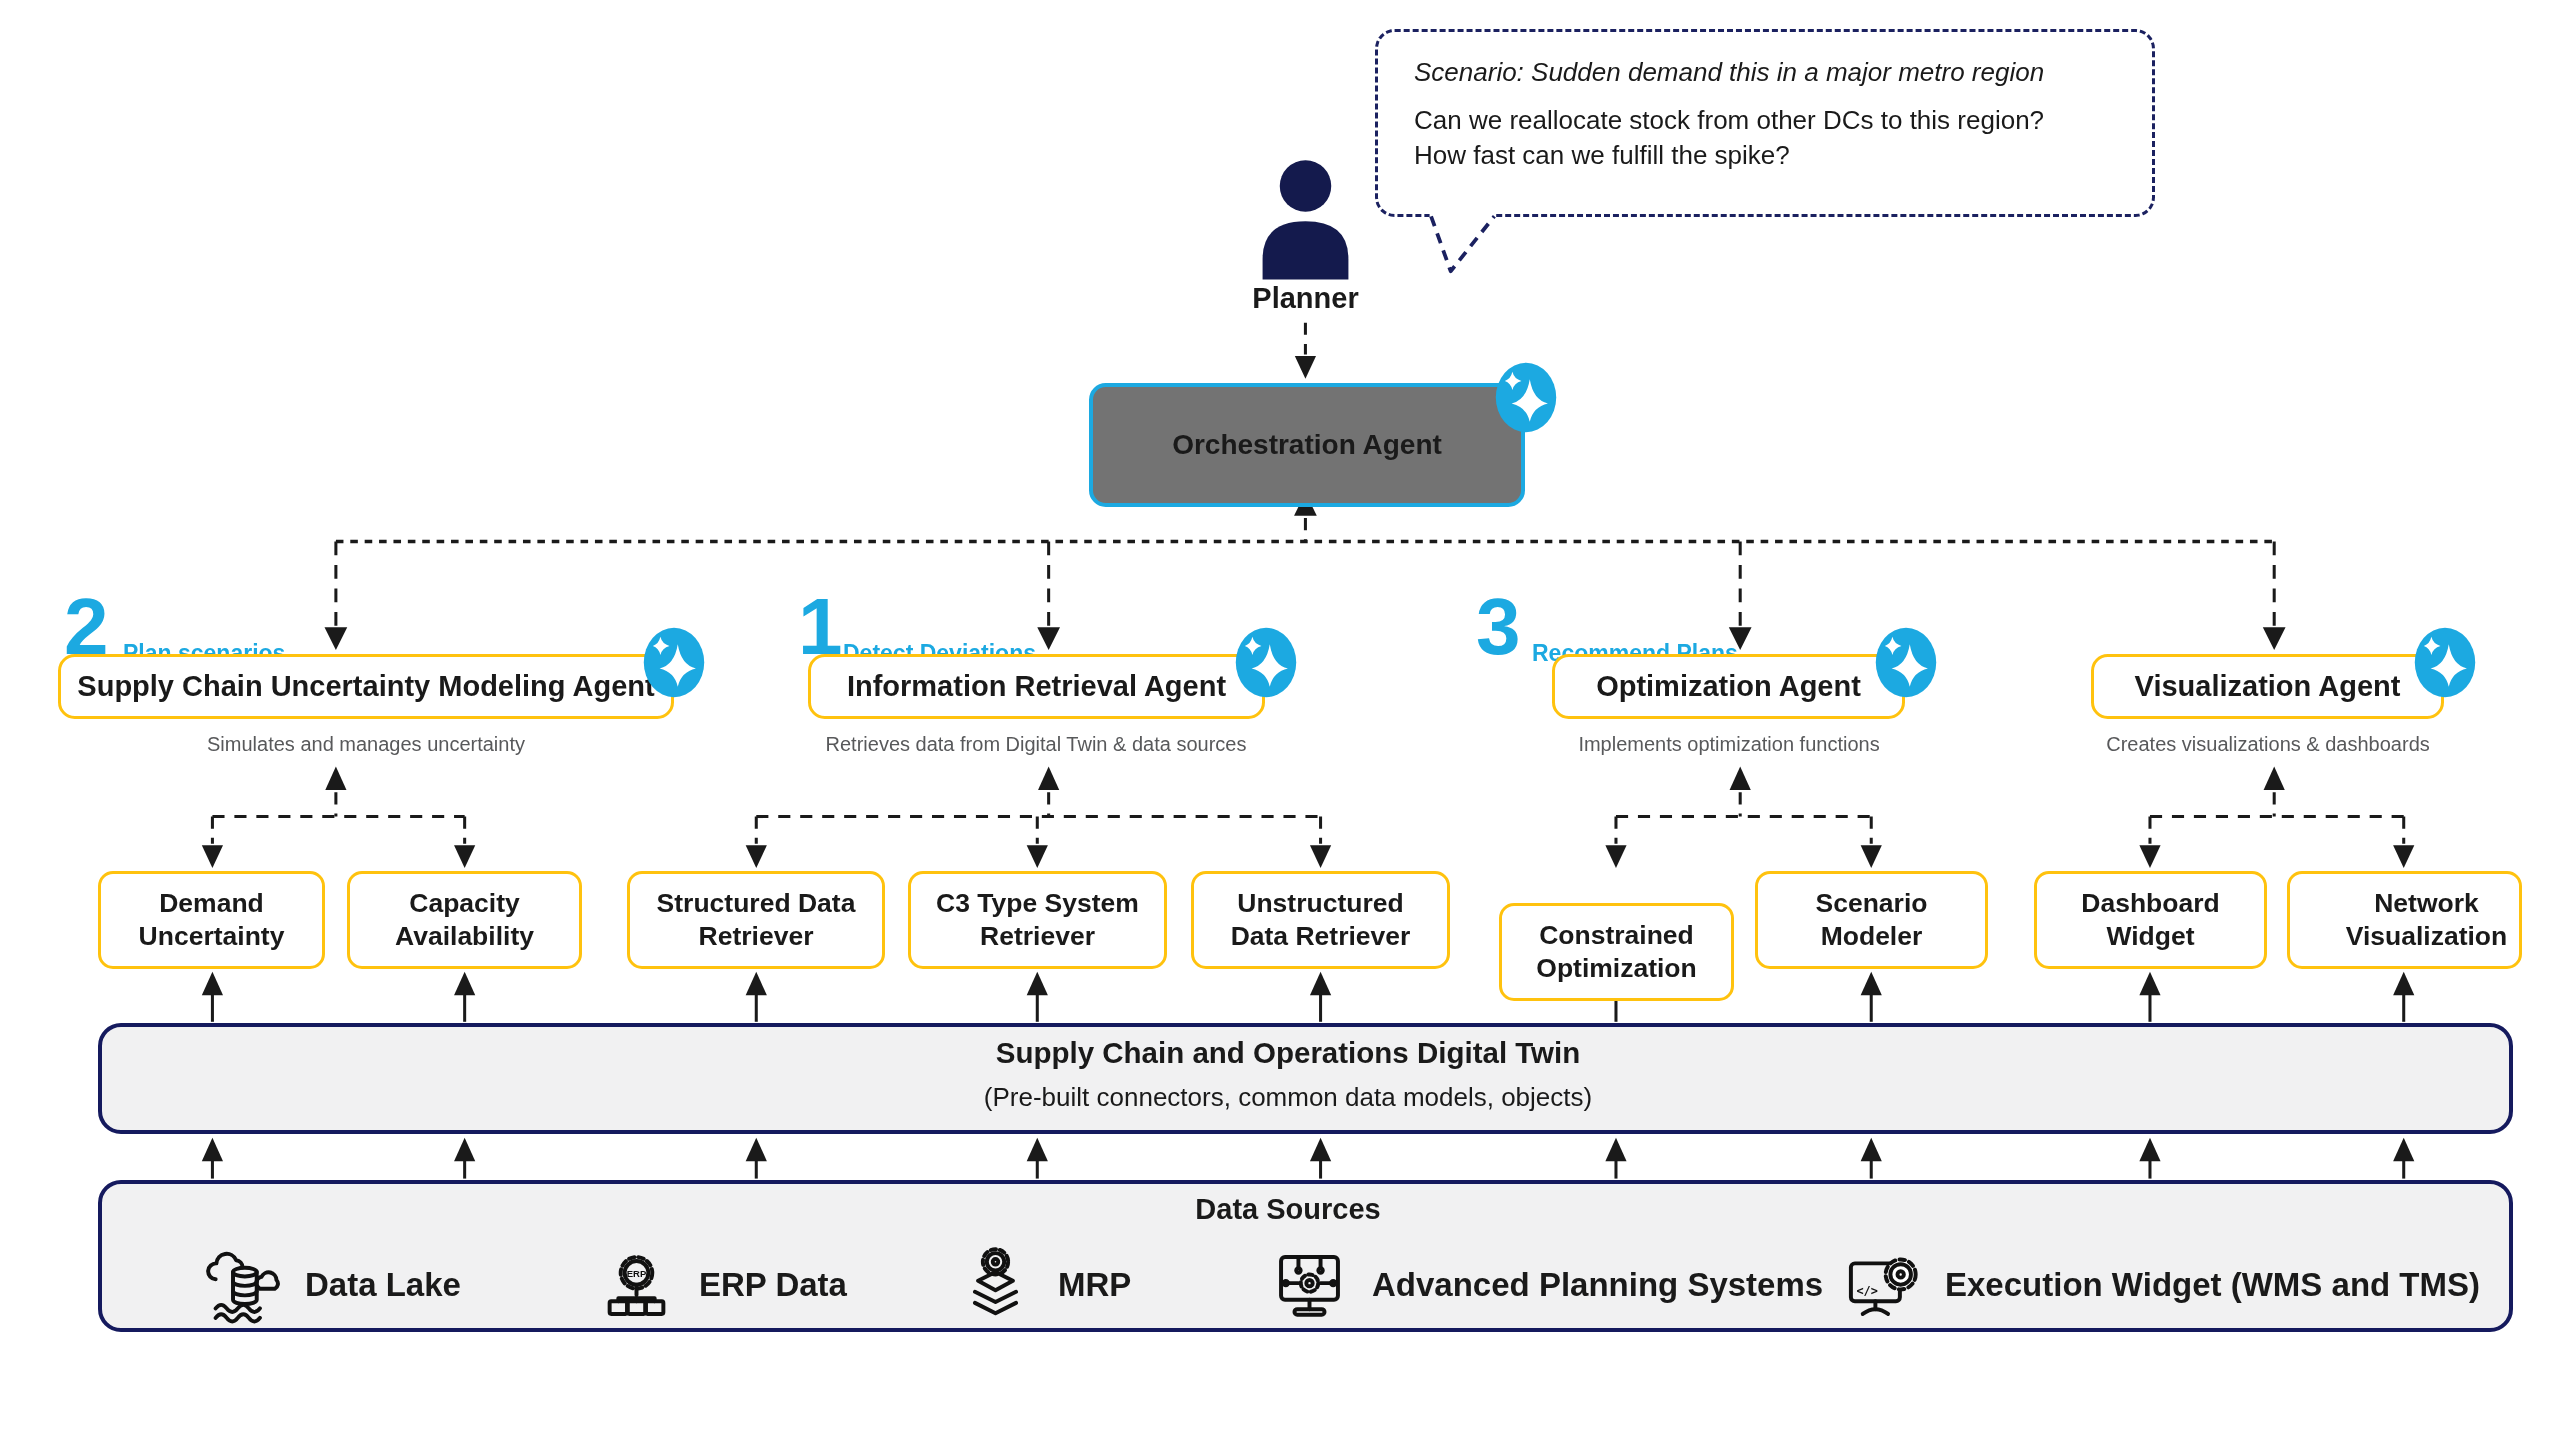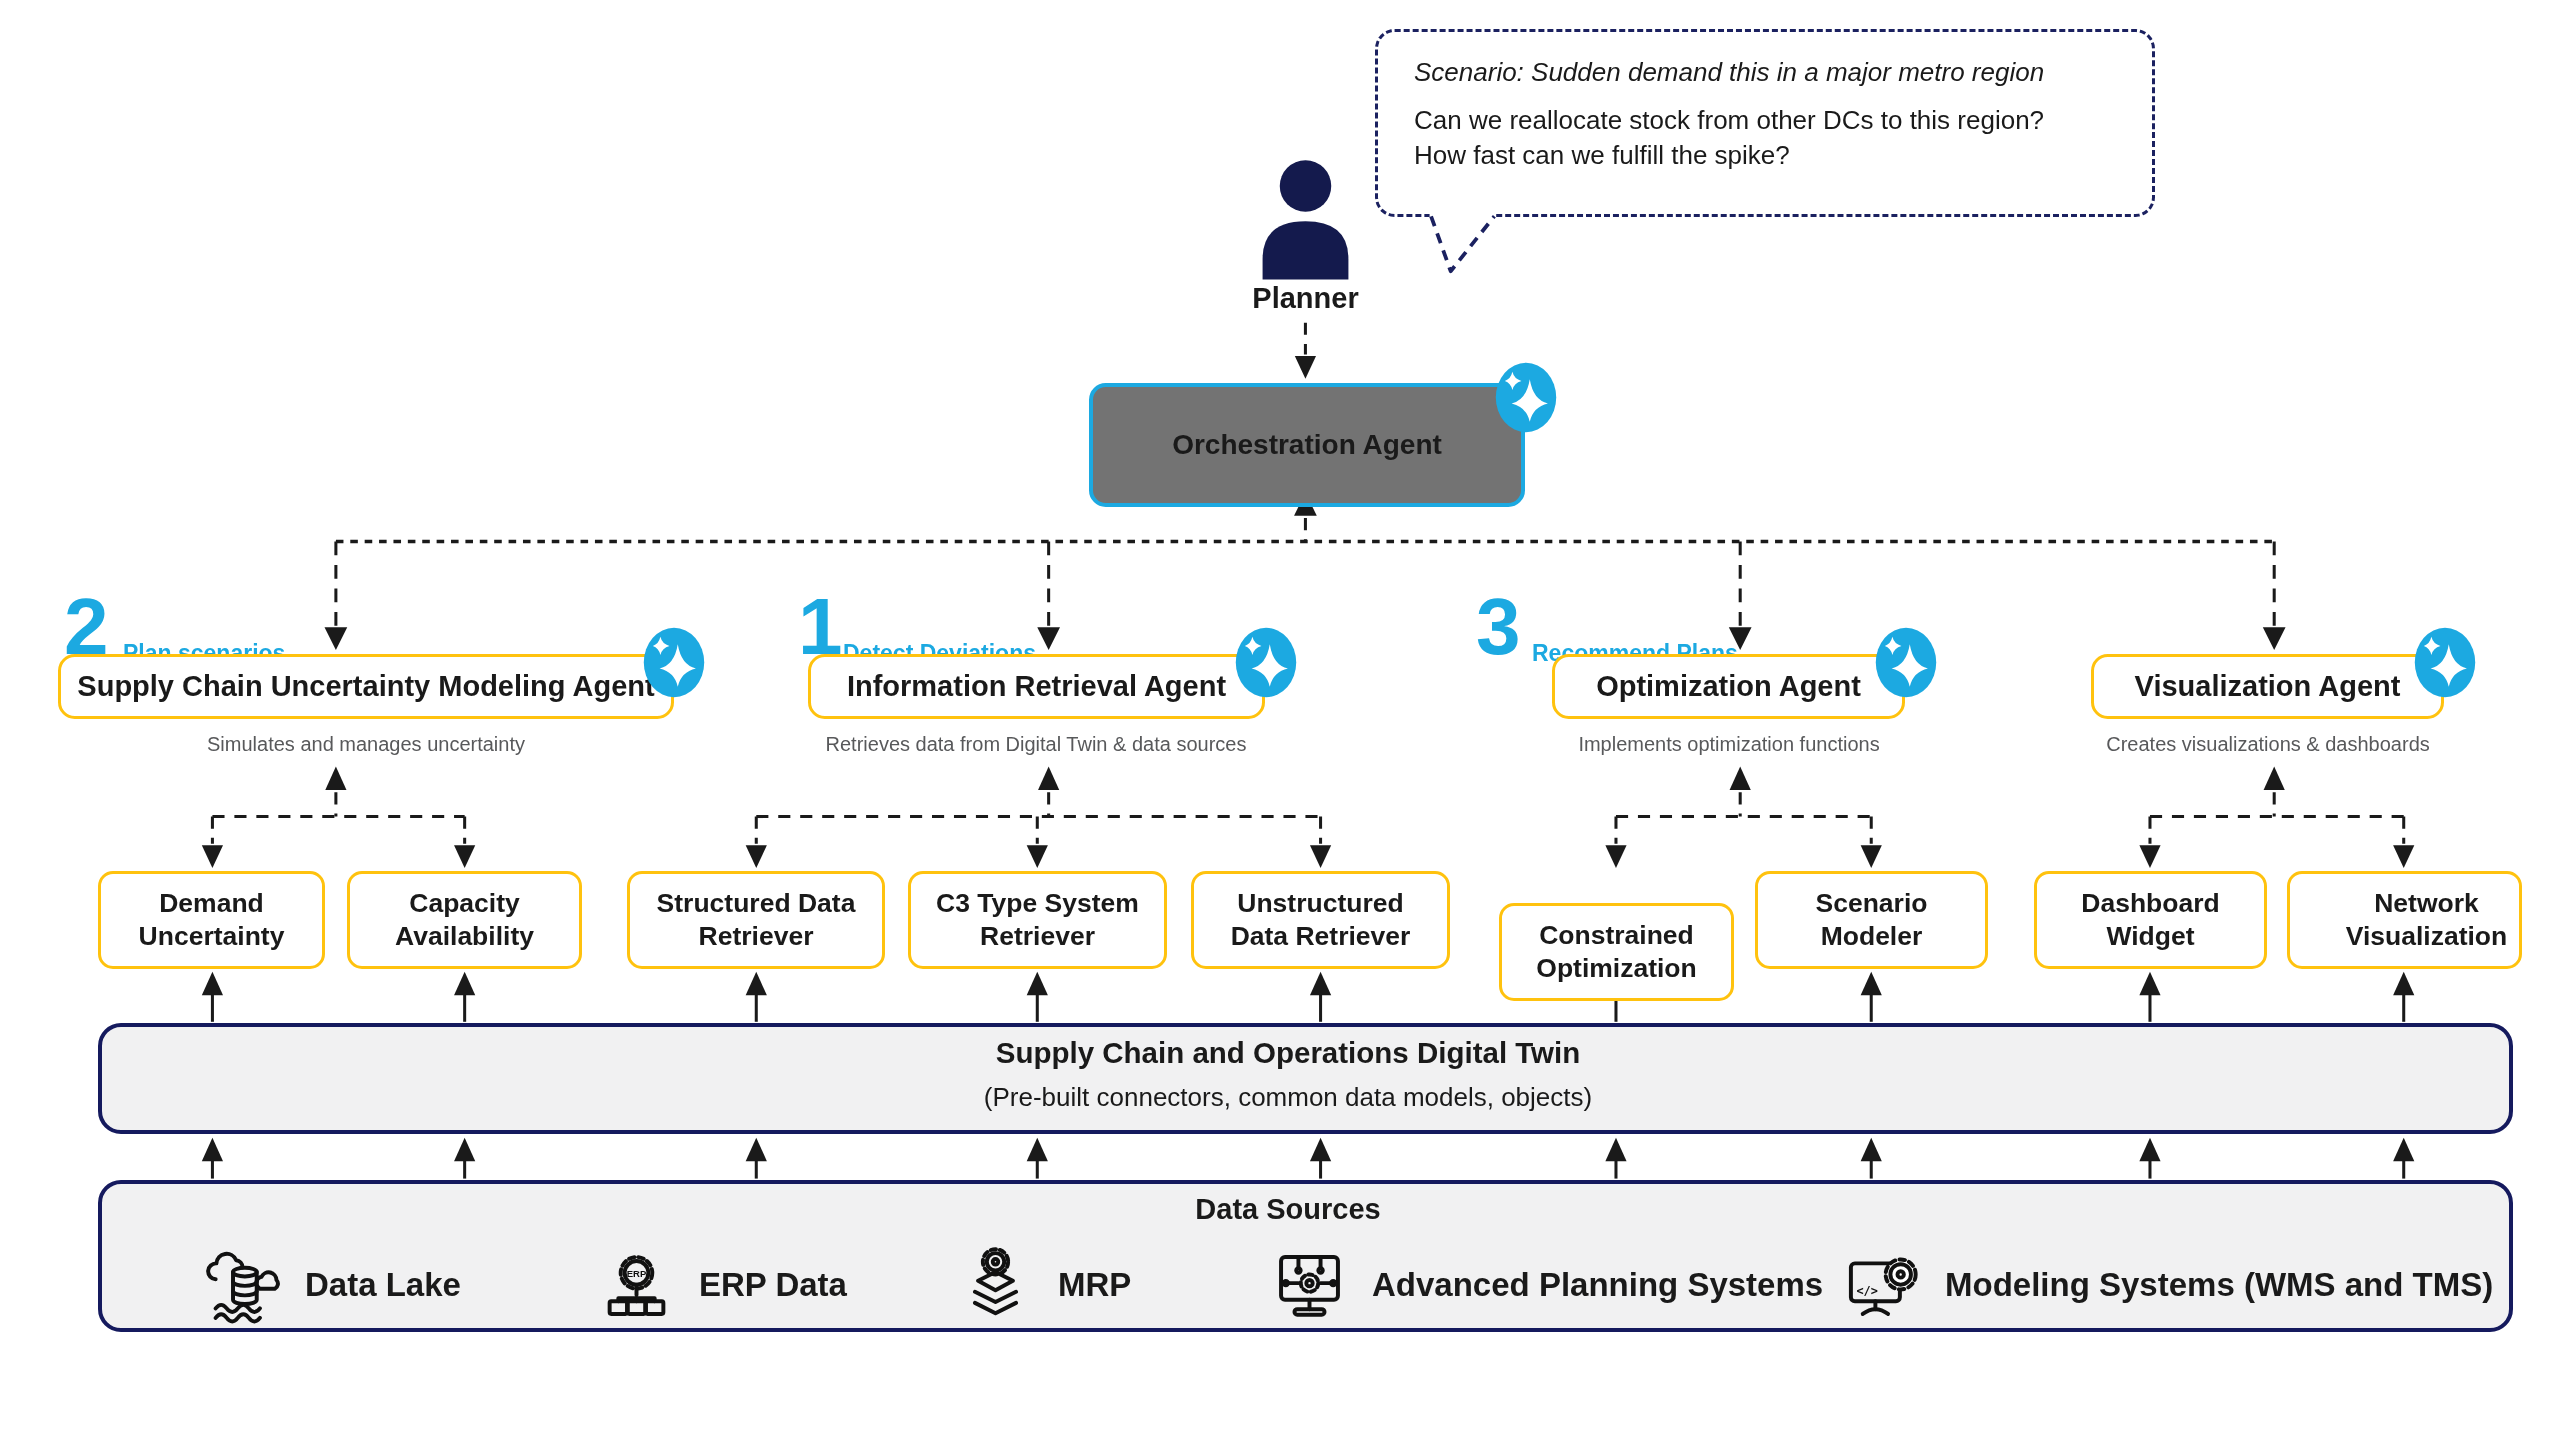--- a/index.html
+++ b/index.html
@@ -353,17 +353,17 @@
         <path d="M25 86 Q41 74 57 86"></path>
       </g>
       <circle cx="73" cy="36" r="19" fill="#ffffff"></circle>
       <g class="icon-stroke">
         <circle cx="73" cy="36" r="19" stroke-dasharray="7,5.5"></circle>
         <circle cx="73" cy="36" r="13"></circle>
         <circle cx="73" cy="36" r="4"></circle>
       </g>
       <text x="17" y="62" font-size="15" font-weight="bold" font-family="DejaVu Sans Mono, monospace" fill="#111">&lt;/&gt;</text>
     </svg>
-    <span class="lbl">Modeling Systems (WMS and TMS)</span>
+    <span class="lbl">Execution Widget (WMS and TMS)</span>
   </div>
 
 </div>
 
 
 </body></html>

